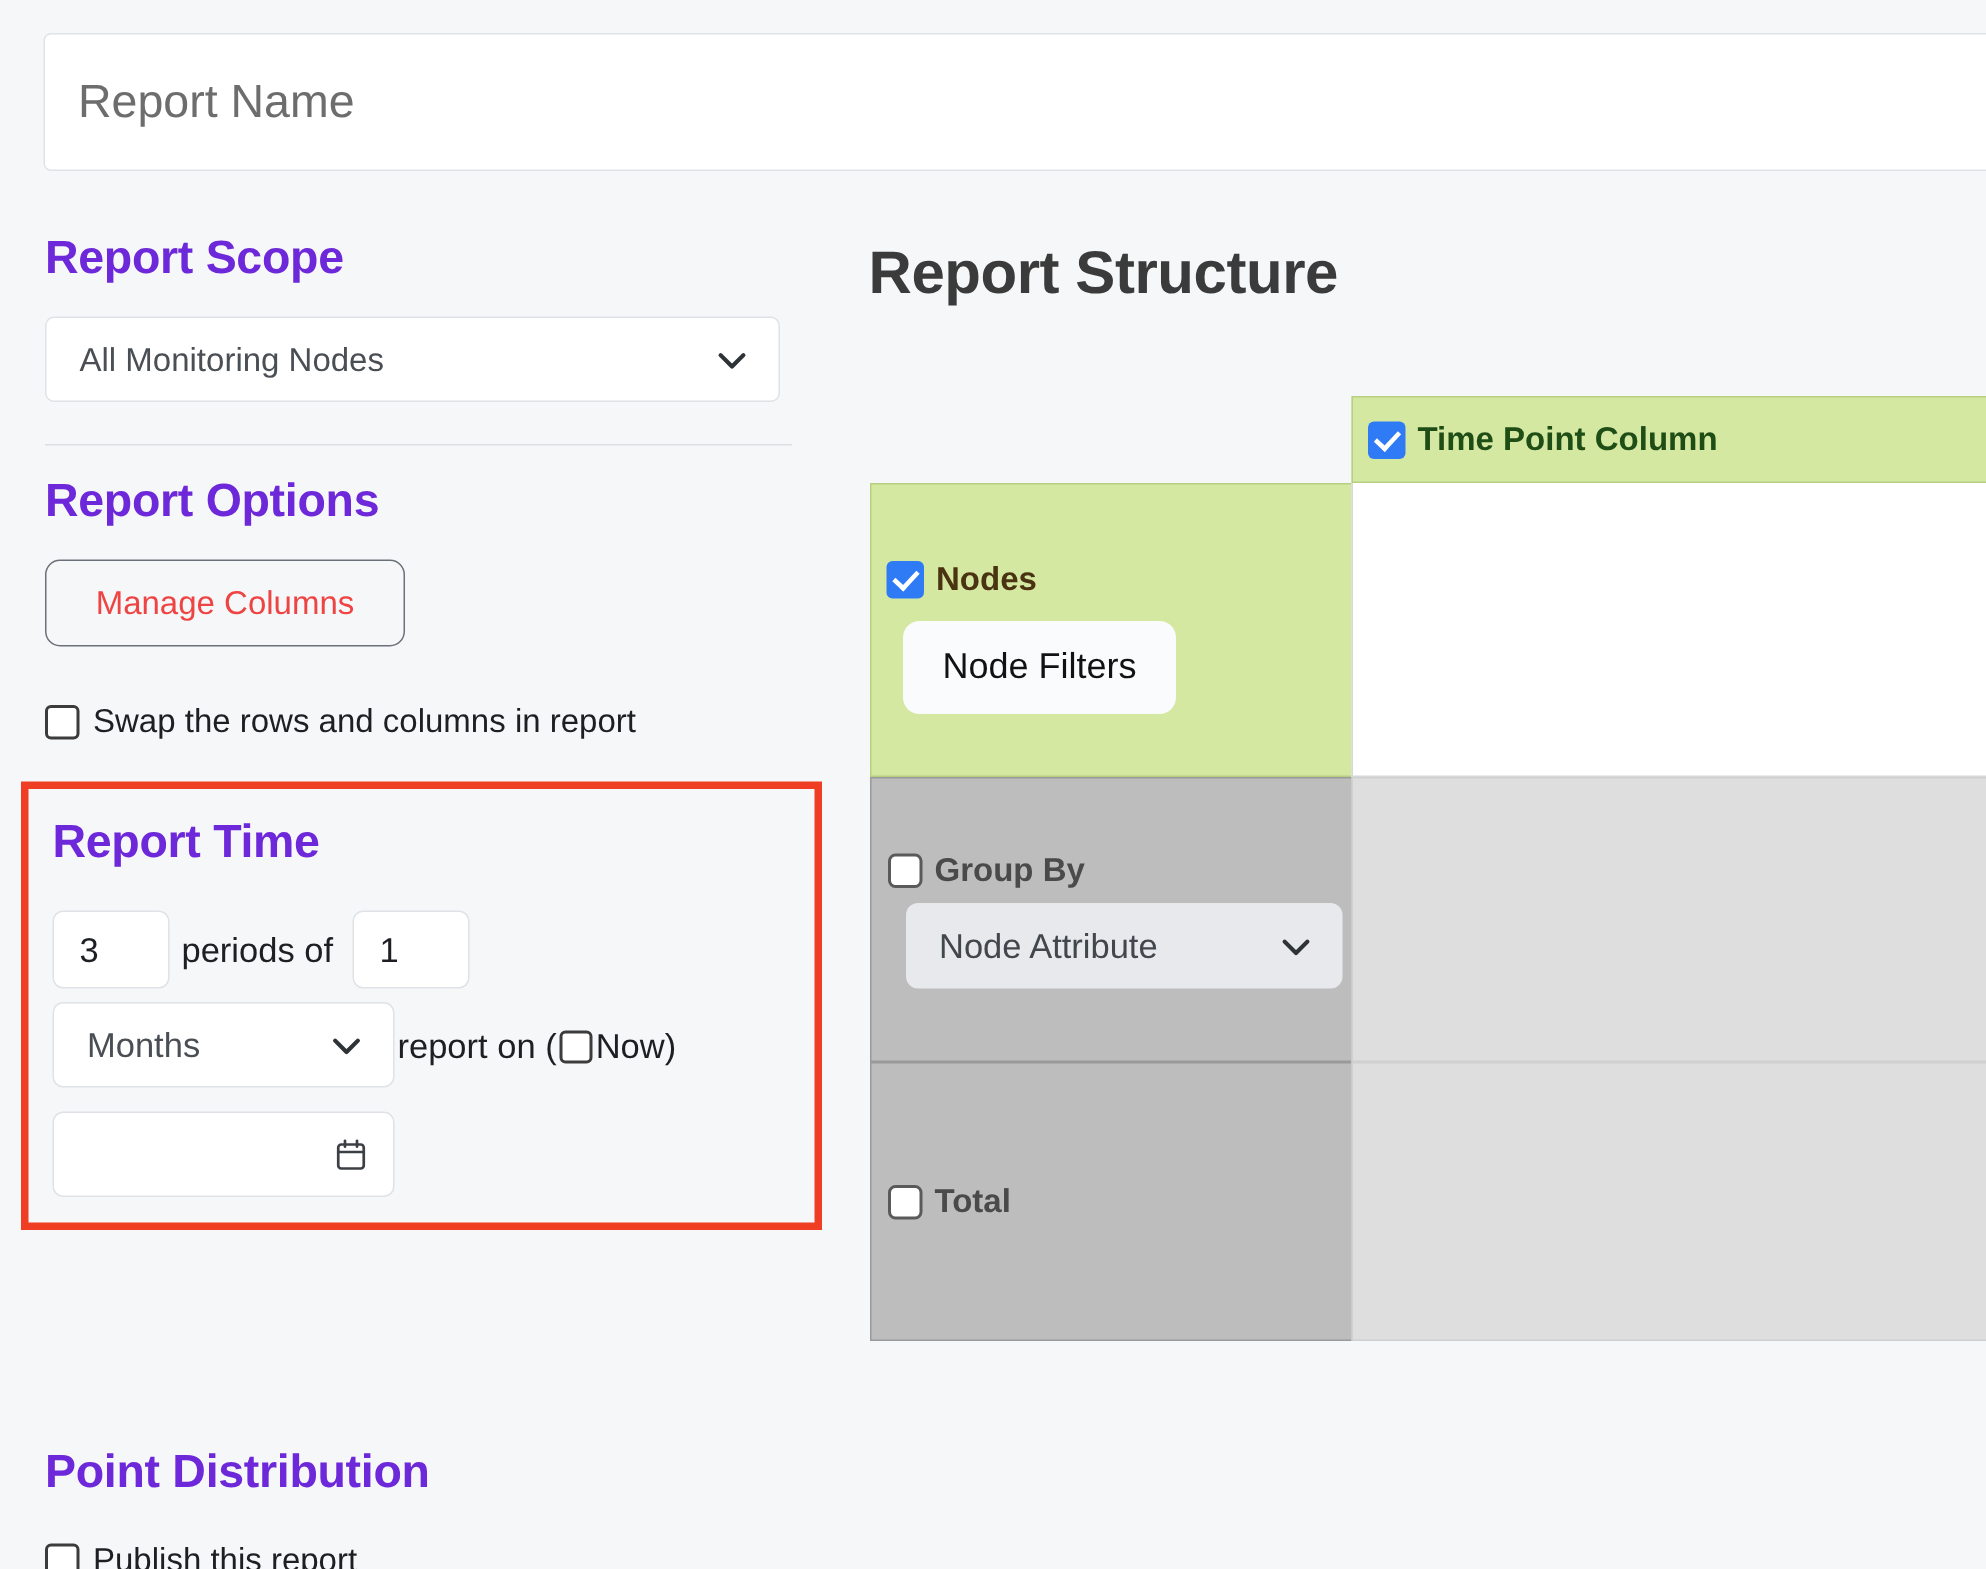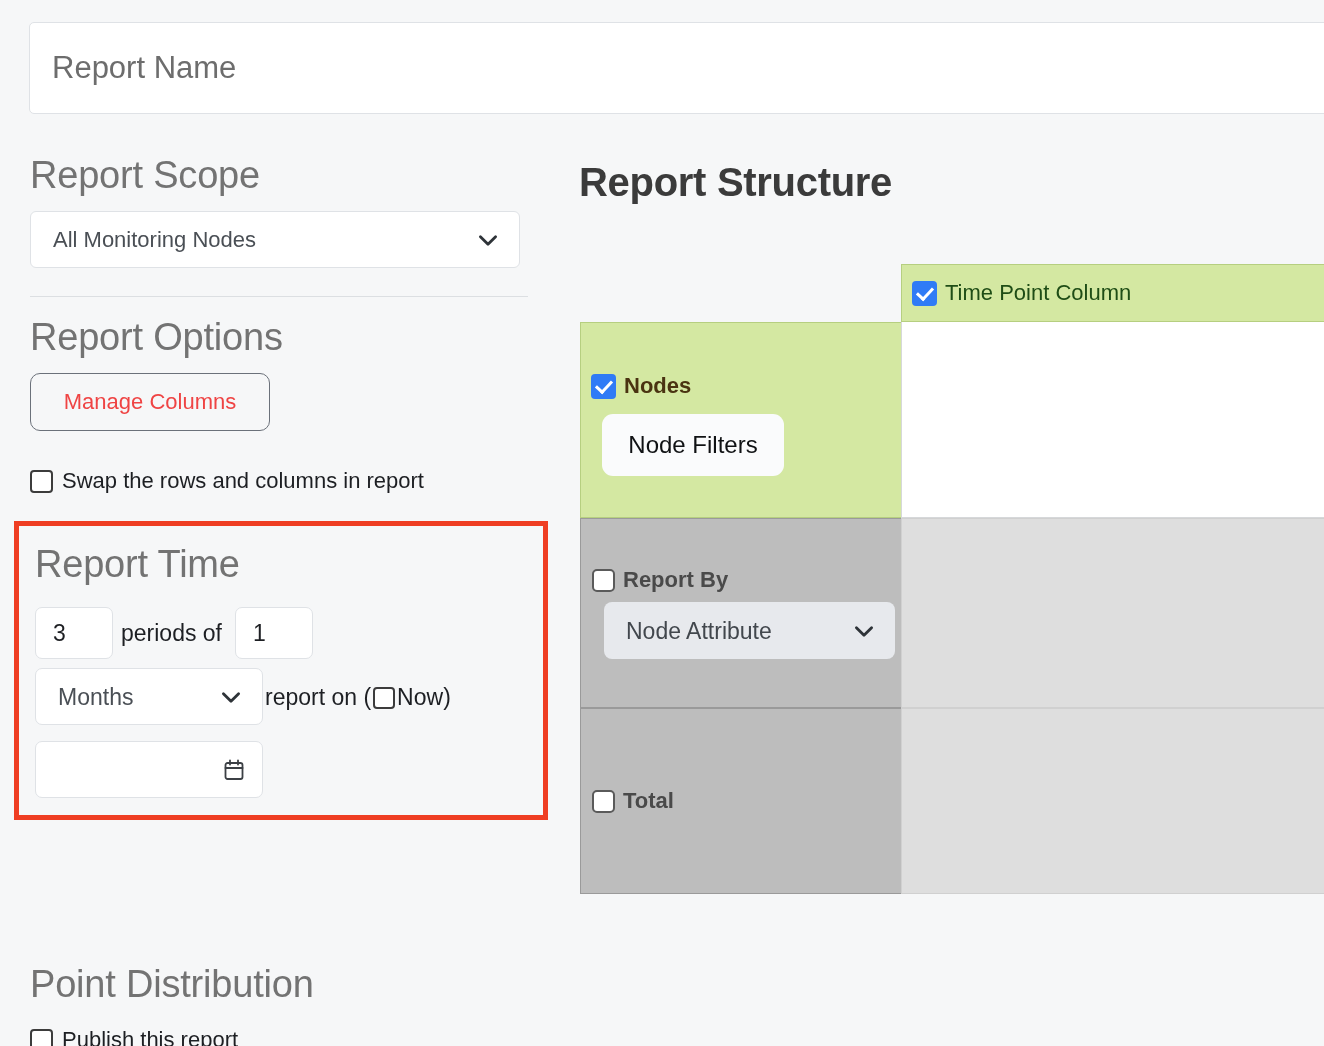--- a/index.html
+++ b/index.html
@@ -46,23 +46,23 @@
 
   
   .left-col {
     position: absolute;
     left: 0;
     top: 130px;
     width: 570px;
   }
   h2.section-title {
     margin: 0;
-    font-size: 38px;
-    font-weight: normal;
-    color: #737373;
+    font-size: 31px;
+    font-weight: bold;
+    color: #6d28d9;
     letter-spacing: -0.2px;
   }
   .scope-title { position: absolute; left: 30px; top: 24px; }
 
   .select-box {
     position: absolute;
     background: #ffffff;
     border: 1px solid #dfe2e6;
     border-radius: 6px;
     box-sizing: border-box;
@@ -269,21 +269,21 @@
     background: #d4e8a2;
     border: 1px solid #b6cf80;
   }
   .cell-timepoint .hdr {
     position: absolute;
     left: 10px; top: 50%;
     transform: translateY(-50%);
     display: flex; align-items: center; gap: 8px;
   }
   .hdr-label-green {
-    font-size: 22px; font-weight: normal; color: #1f4d16; white-space: nowrap;
+    font-size: 22px; font-weight: bold; color: #1f4d16; white-space: nowrap;
   }
 
   .cell-nodes {
     left: 10px; top: 192px; width: 322px; height: 196px;
     background: #d4e8a2;
     border: 1px solid #b6cf80;
   }
   .cell-nodes .hdr {
     position: absolute; left: 10px; top: 50px;
     display: flex; align-items: center; gap: 8px;
@@ -462,21 +462,21 @@
         <span class="hdr-label-brown">Nodes</span>
       </div>
       <button class="node-filters-btn">Node Filters</button>
     </div>
 
     <div class="cell cell-body-white"></div>
 
     <div class="cell cell-groupby">
       <div class="hdr">
         <span class="cb-dark"></span>
-        <span class="hdr-label-gray">Report By</span>
+        <span class="hdr-label-gray">Group By</span>
       </div>
       <div class="select-box" id="attr-select">
         <span class="sel-text">Node Attribute</span>
         <span class="chev">
           <svg viewBox="0 0 24 24" width="26" height="26" fill="none" stroke="#2e3338" stroke-width="2.6" stroke-linecap="round" stroke-linejoin="round">
             <polyline points="5,9 12,16 19,9"></polyline>
           </svg>
         </span>
       </div>
     </div>

